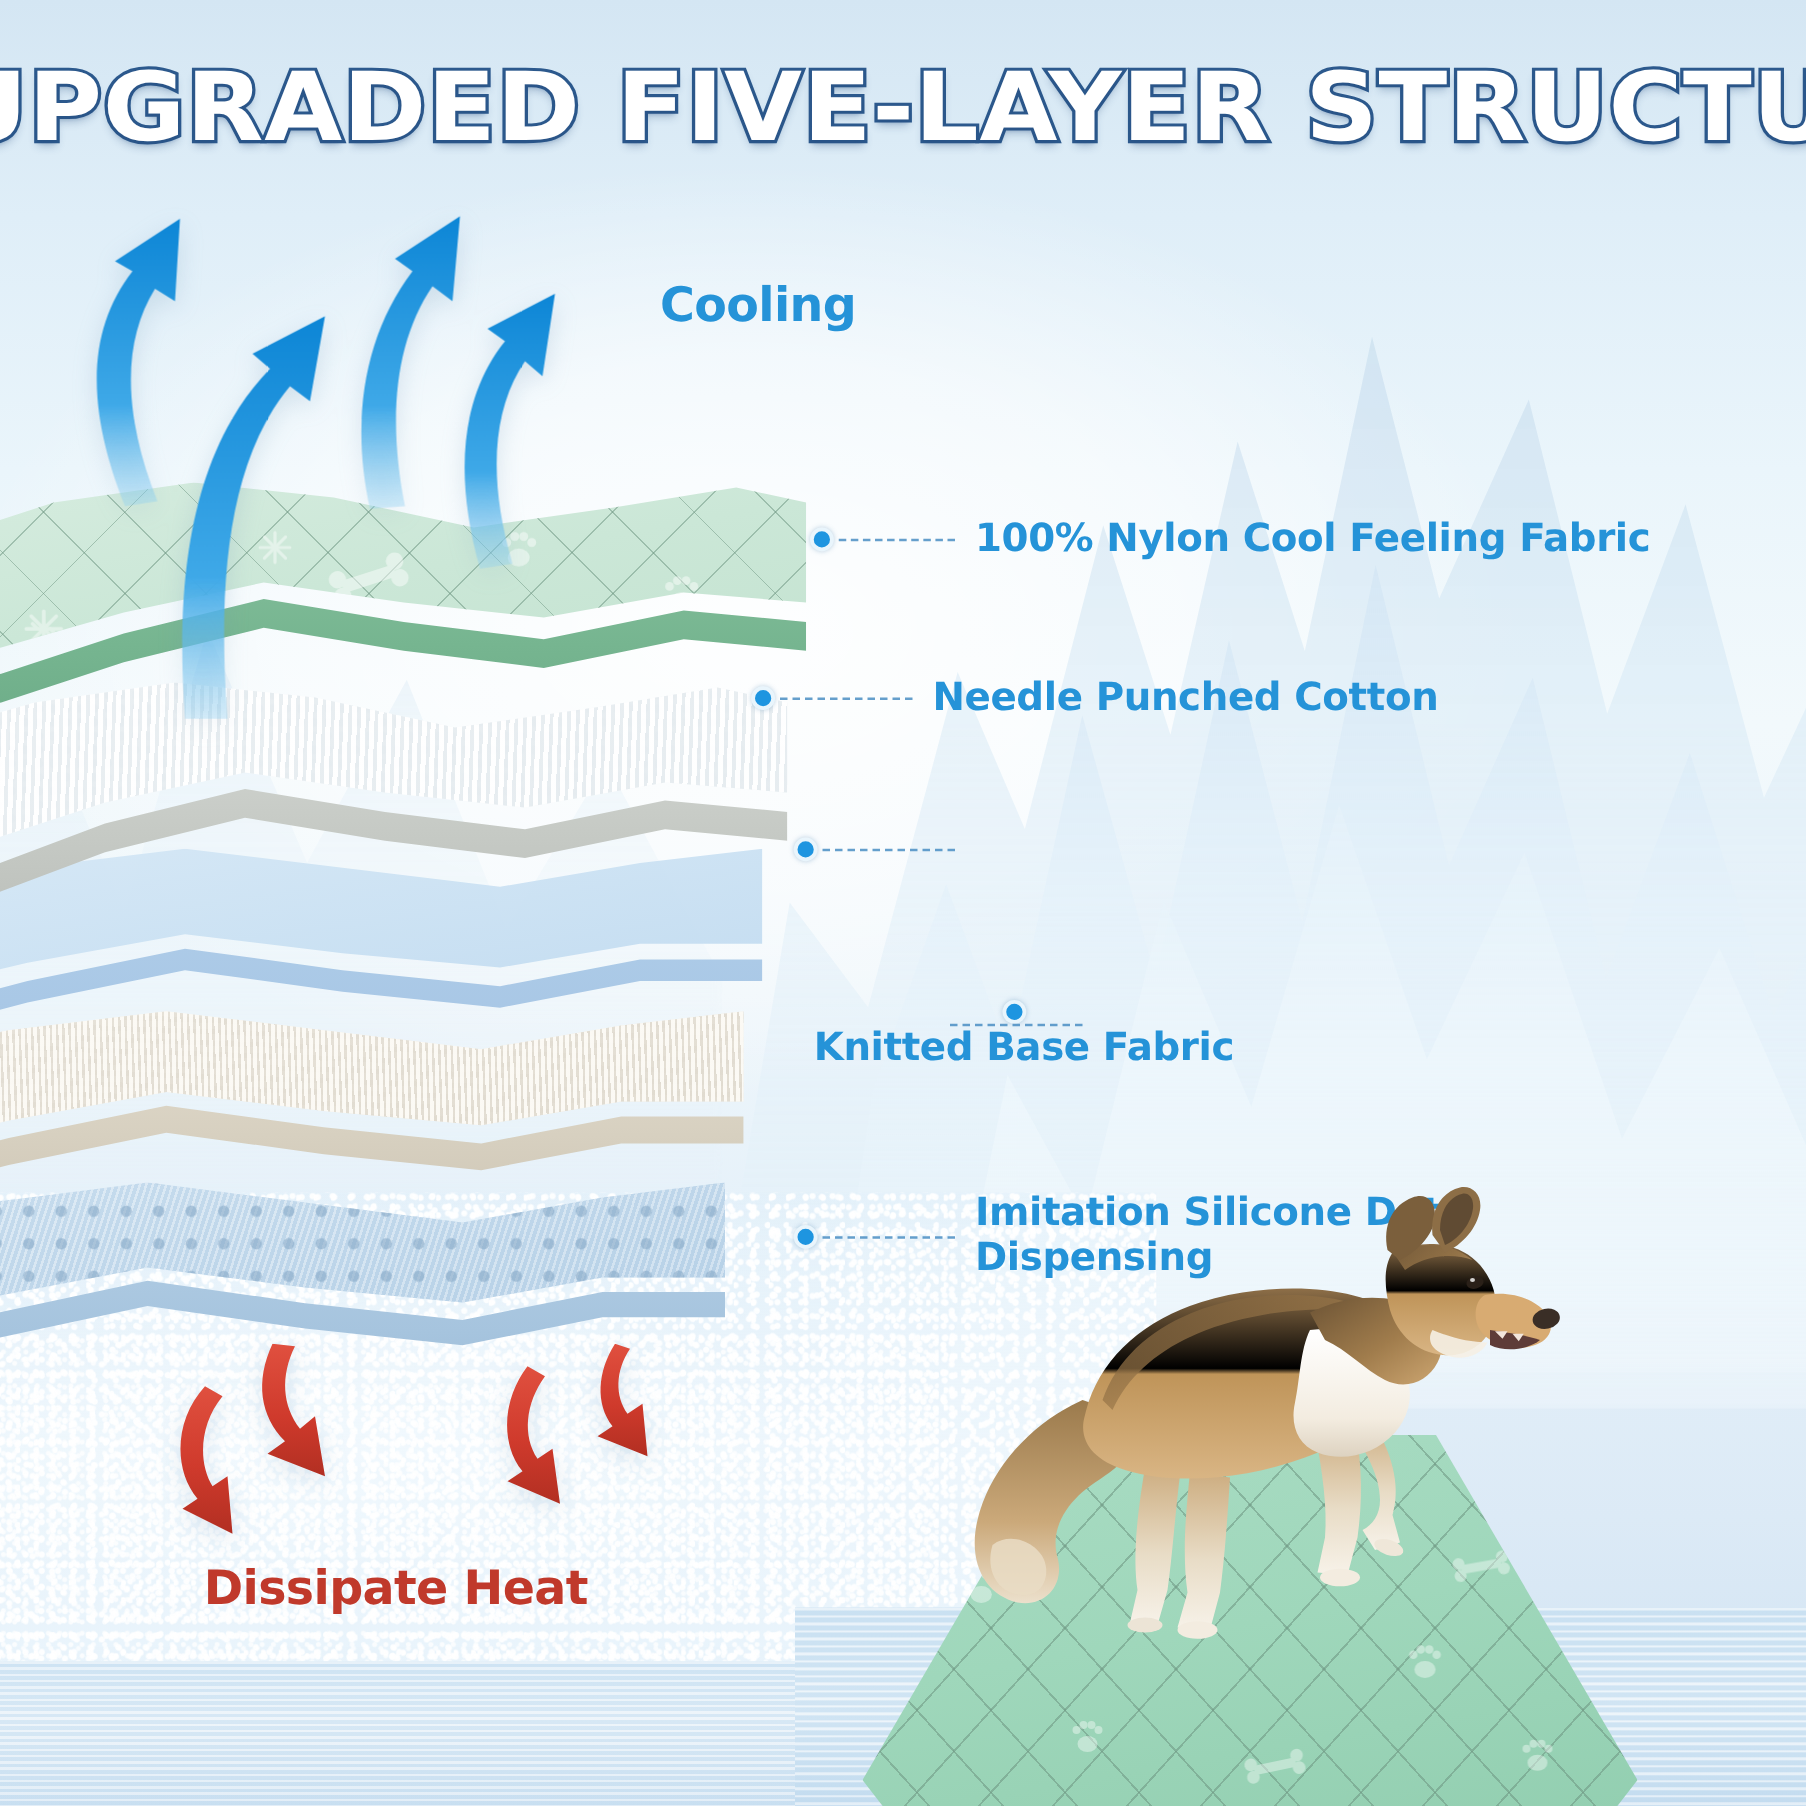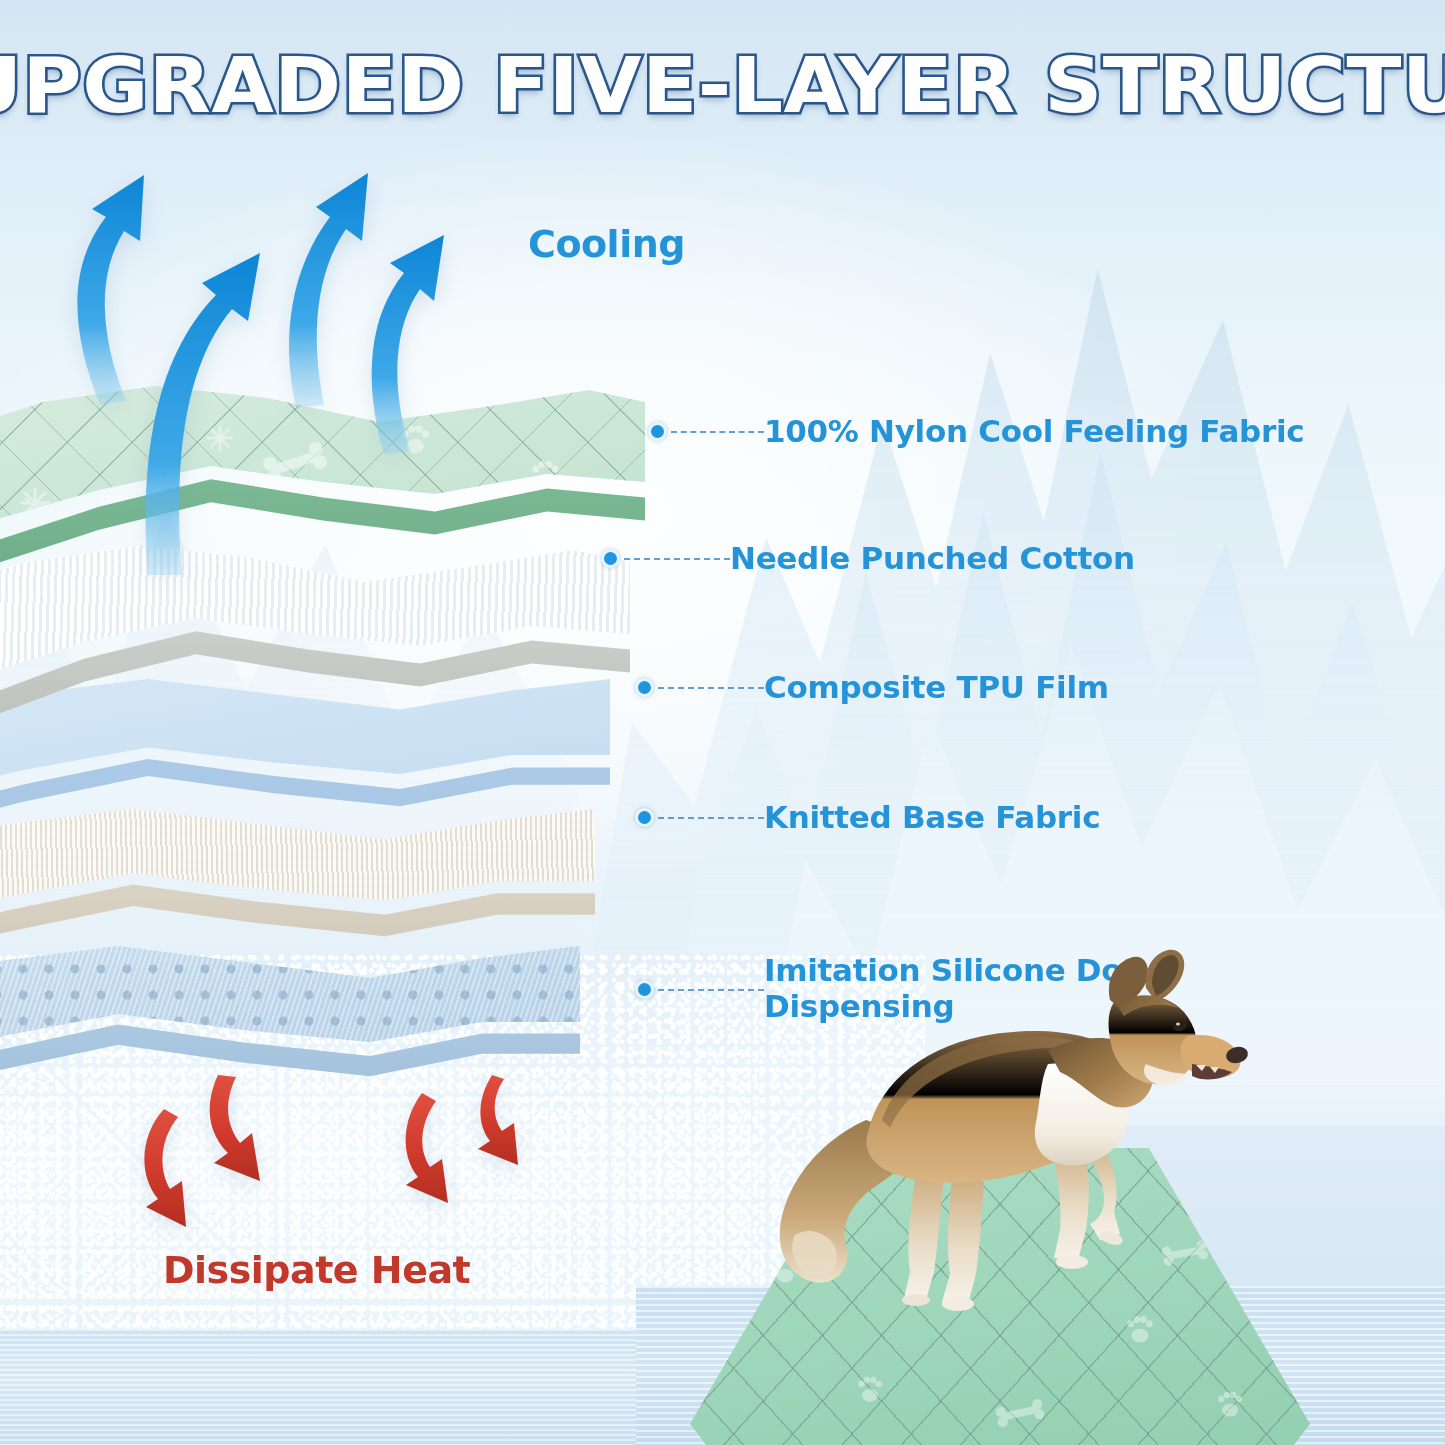--- a/index.html
+++ b/index.html
@@ -221,20 +221,21 @@
     background:#1e95e0;
     border:3px solid rgba(255,255,255,.9);
     box-shadow:0 0 4px rgba(60,120,170,.35);
     flex:0 0 auto;
   }
   .dash {
     height:0; border-top:2px dashed #4b8fc4;
     flex:0 0 auto; margin-left:4px; opacity:.85;
   }
   .co-label {
+    margin-left:16px;
     font-family:"DejaVu Sans", sans-serif;
     font-weight:700;
     font-size:31px;
     color:#2593d8;
     line-height:1.16;
     white-space:pre-line;
     letter-spacing:-.3px;
   }
 
   .cooling-txt {
@@ -458,24 +459,23 @@
 
   <div class="callout" style="left:601px; top:541px;">
     <span class="dot"></span>
     <span class="dash" style="width:106px;"></span>
     <span class="co-label">Needle Punched Cotton</span>
   </div>
 
   <div class="callout" style="left:635px; top:670px;">
     <span class="dot"></span>
     <span class="dash" style="width:106px;"></span>
-    <span class="co-label">Composite TPU Film</span>
-  </div>
-
-  <div class="callout" style="left:635px; top:800px;">
+  </div>
+
+  <div class="callout" style="left:635px; top:800px;flex-direction:column;">
     <span class="dot"></span>
     <span class="dash" style="width:106px;"></span>
     <span class="co-label">Knitted Base Fabric</span>
   </div>
 
   <div class="callout" style="left:635px; top:955px;">
     <span class="dot"></span>
     <span class="dash" style="width:106px;"></span>
     <span class="co-label" style="margin-top:-2px;">Imitation Silicone Dot
 Dispensing</span>

